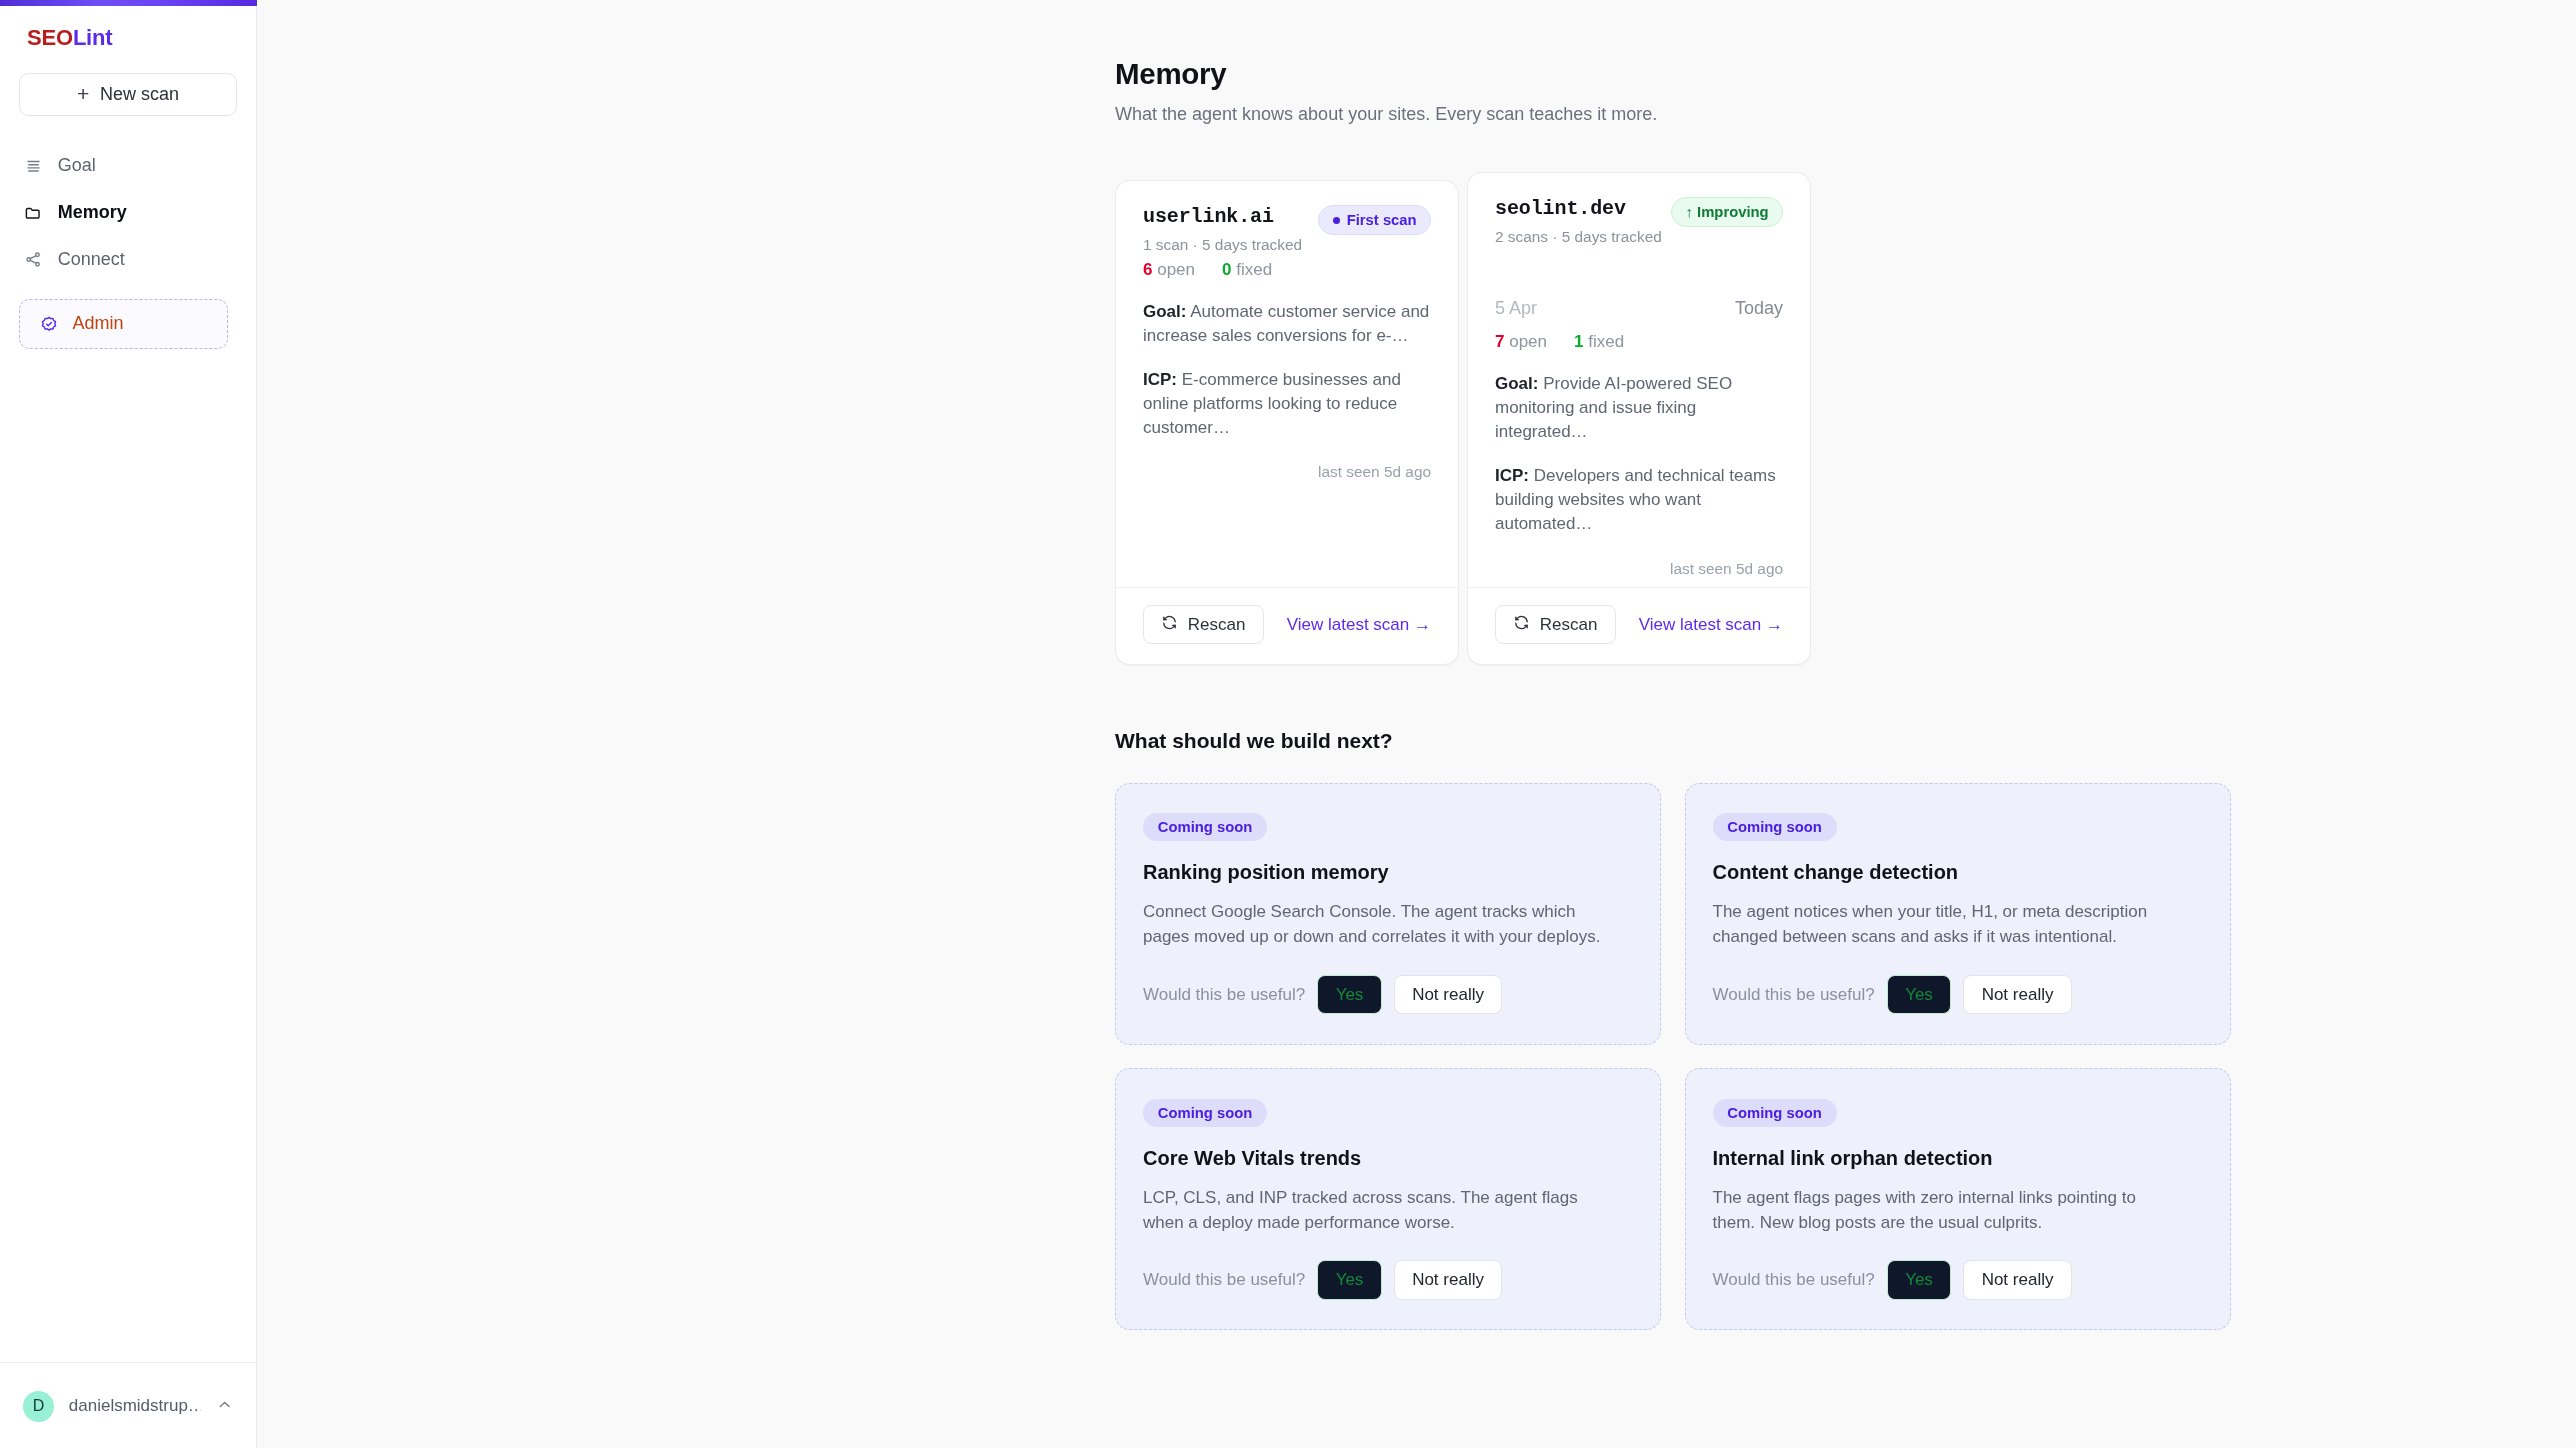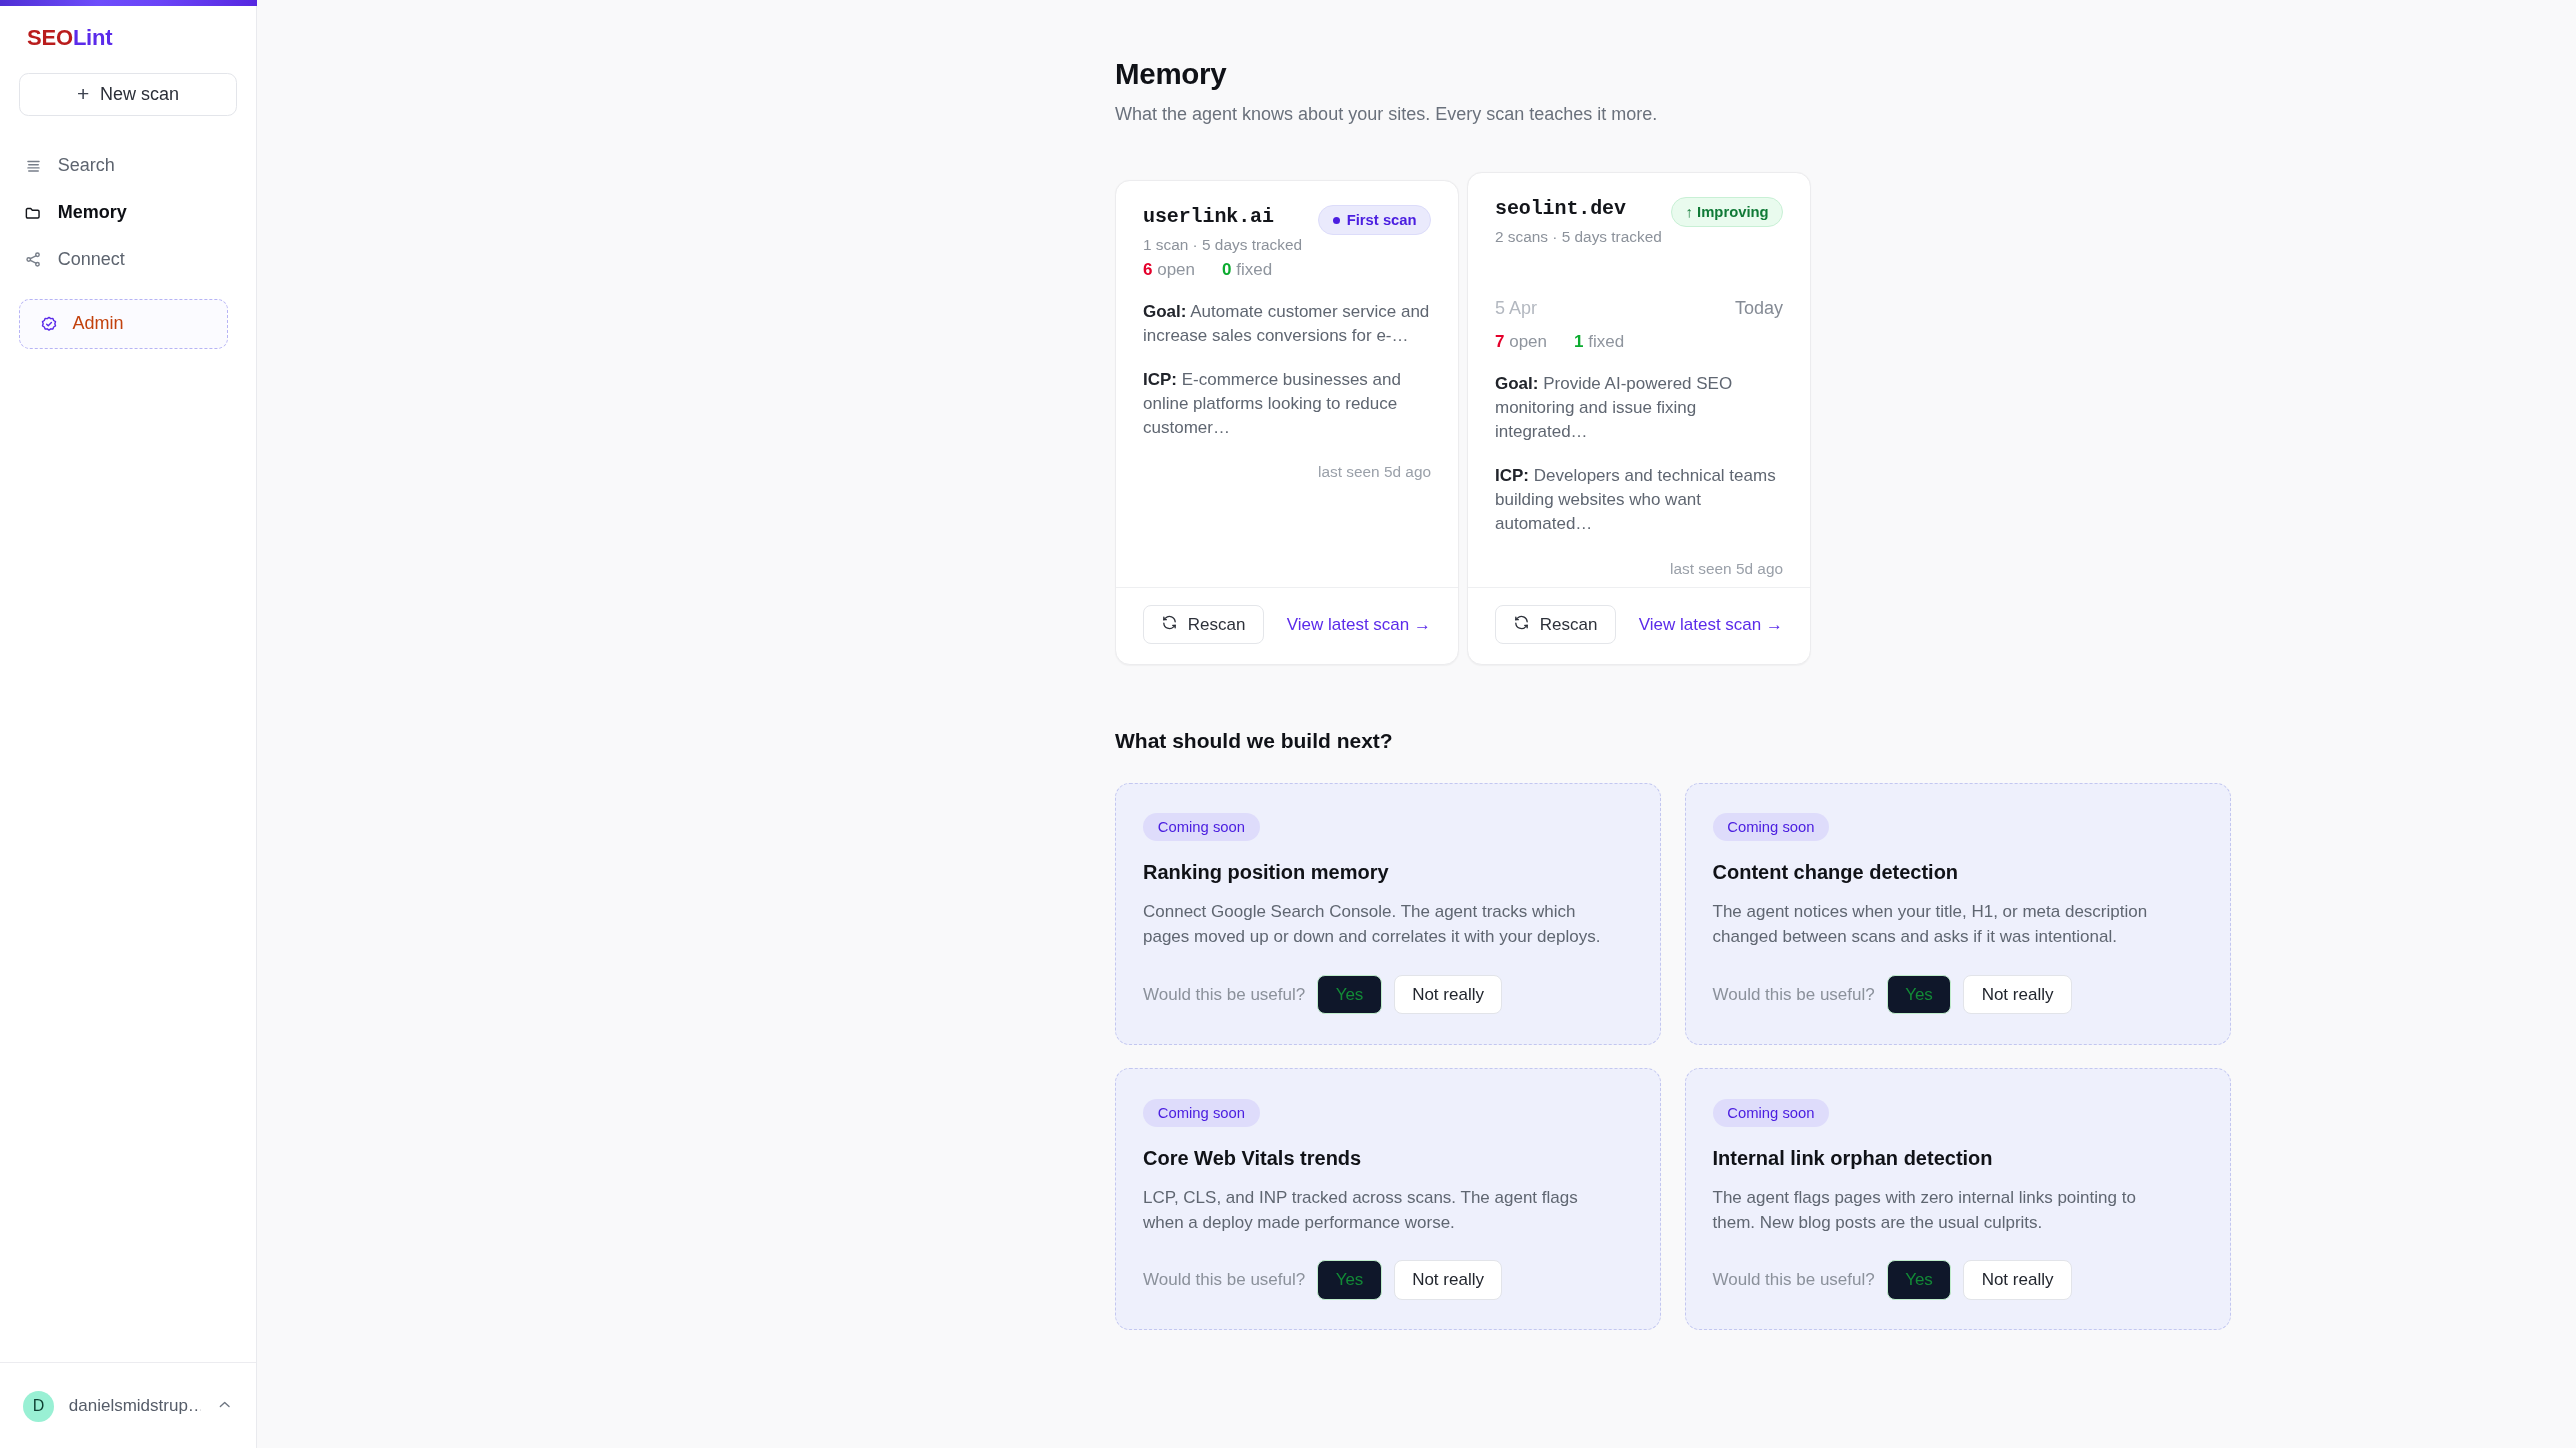--- a/index.html
+++ b/index.html
@@ -324,21 +324,21 @@
     display: flex;
     flex-direction: column;
   }
   .soon-badge {
     align-self: flex-start;
     background: #dedcfb;
     color: #4b1fe0;
     border-radius: 670px;
     padding: 6px 14.8px;
     font-size: 14.8px;
-    font-weight: 400;
+    font-weight: 700;
   }
   .feat-title {
     margin-top: 20px;
     font-size: 20px;
     font-weight: 700;
     color: #101217;
   }
   .feat-desc {
     margin-top: 14.8px;
     font-size: 17px;
@@ -394,21 +394,21 @@
     </button>
 
     <nav class="nav">
 
       <a class="nav-item">
         <span class="nav-ico">
           <svg width="19" height="19" viewBox="0 0 24 24" fill="none" stroke="#777e89" stroke-width="1.8" stroke-linecap="round">
             <path d="M5 7h14M6 11h12M5 15h14M6 19h12"></path>
           </svg>
         </span>
-        <span>Search</span>
+        <span>Goal</span>
       </a>
 
       <a class="nav-item active">
         <span class="nav-ico">
           <svg width="19" height="19" viewBox="0 0 24 24" fill="none" stroke="#14161b" stroke-width="1.8" stroke-linejoin="round">
             <path d="M3 8.5A1.5 1.5 0 0 1 4.5 7h4l2 2.2h7A1.5 1.5 0 0 1 19 10.7v6.8a1.5 1.5 0 0 1-1.5 1.5h-13A1.5 1.5 0 0 1 3 17.5z"></path>
           </svg>
         </span>
         <span>Memory</span>
       </a>

